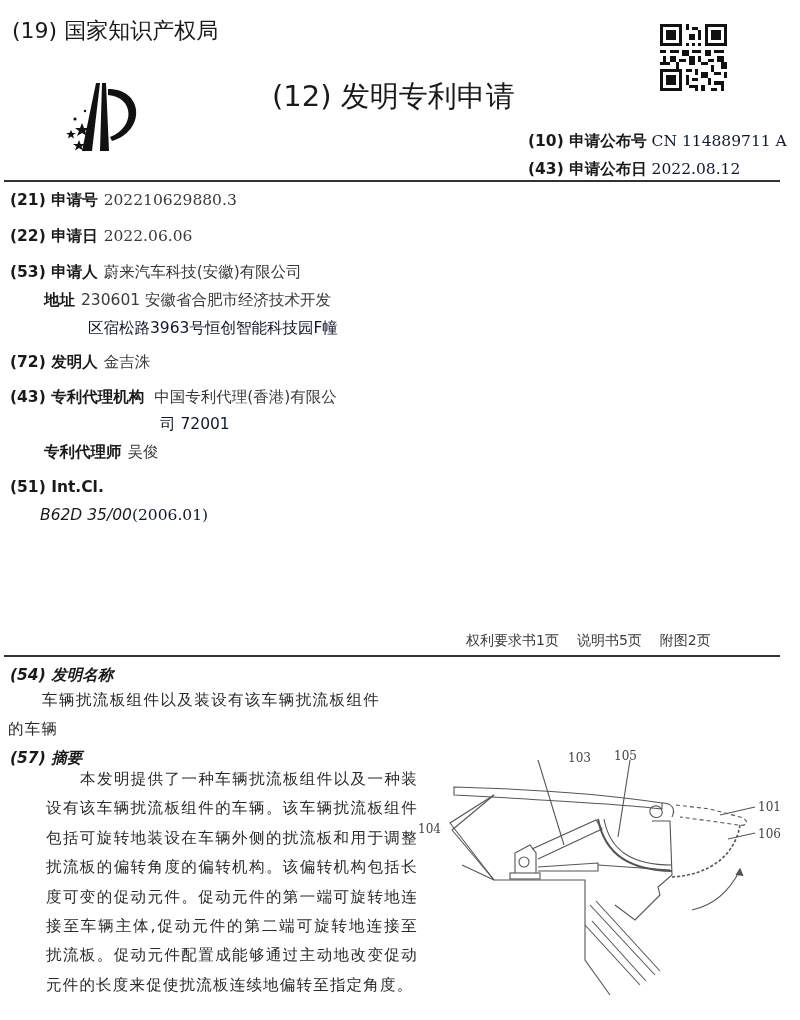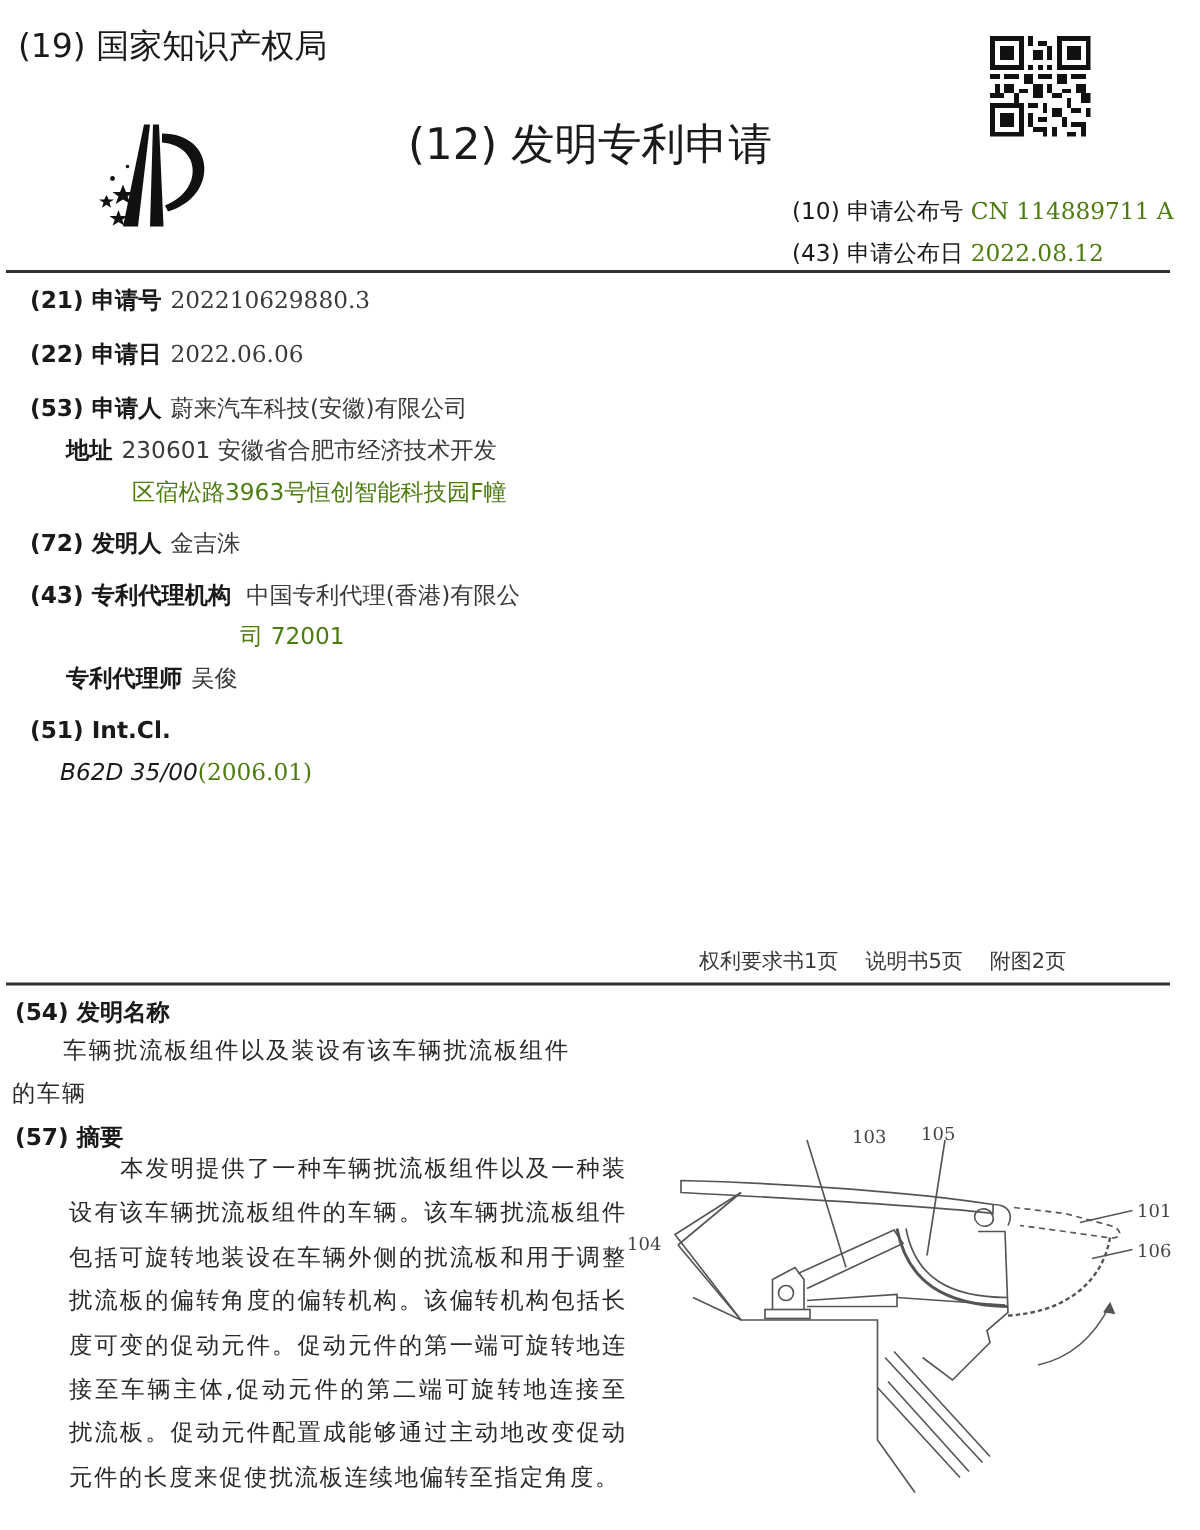--- a/index.html
+++ b/index.html
@@ -1,31 +1,31 @@
 <!DOCTYPE html>
 <html><head>
 <meta charset="utf-8">
 <style>
   html, body { margin: 0; padding: 0; background: #ffffff; }
   body { width: 800px; height: 1020px; position: relative; overflow: hidden;
          font-family: "DejaVu Sans", "Liberation Sans", sans-serif; color: #1a1a1a; }
   .abs { position: absolute; }
-  .bold { font-weight: normal; }
+  .bold { font-weight: bold; }
   .serif { font-family: "DejaVu Serif", "Liberation Serif", serif; }
-  .val { color: #4d7c0f; }
+  .val { color: #0f172a; }
   .office { left: 12px; top: 16px; font-size: 22px; }
   .doc-type { left: 272px; top: 77px; font-size: 29px; }
   .pubinfo { left: 528px; font-size: 15.5px; white-space: nowrap; }
   .rule { left: 4px; right: 20px; height: 2px; background: #333; }
-  .field { left: 20px; font-size: 15.5px; white-space: nowrap; }
+  .field { left: 10px; font-size: 15.5px; white-space: nowrap; }
   .field .lbl { font-weight: bold; }
   .field .v { color: #3a3a3a; margin-left: 6px; }
   .pages { left: 466px; top: 632px; font-size: 14px; color: #3a3a3a; word-spacing: 2px; }
   .pages span { margin-right: 18px; }
-  .sec-head { left: 10px; font-size: 15.5px; font-weight: bold; }
+  .sec-head { left: 10px; font-size: 15.5px; font-weight: bold; font-style: italic; }
   .para { left: 8px; width: 372px; font-size: 15.5px; line-height: 29.4px; color: #2a2a2a;
           letter-spacing: 1.2px; text-indent: 2.2em; text-align: justify; }
   .qr { left: 660px; top: 24px; width: 67px; height: 67px; }
   .logo { left: 52px; top: 75px; width: 100px; height: 80px; }
   .figure { left: 410px; top: 745px; width: 380px; height: 270px; }
   .fig-label { font-family: "DejaVu Serif", "Liberation Serif", serif; font-size: 12px; fill: #444; }
 </style>
 </head>
 <body>
 

